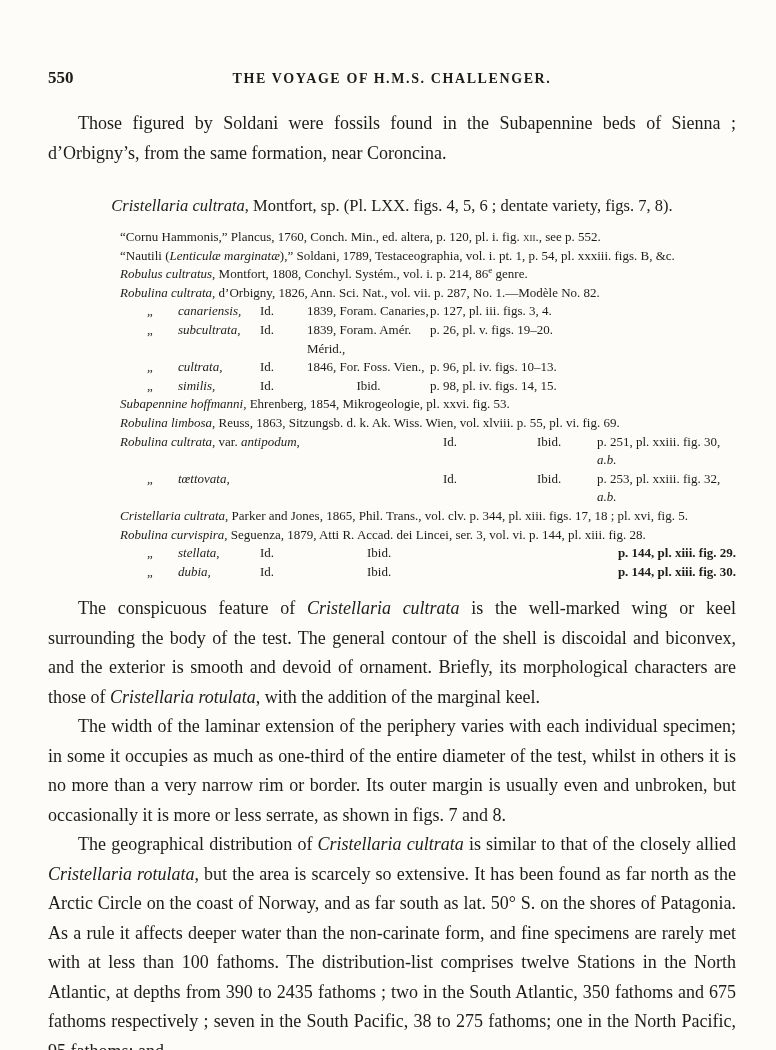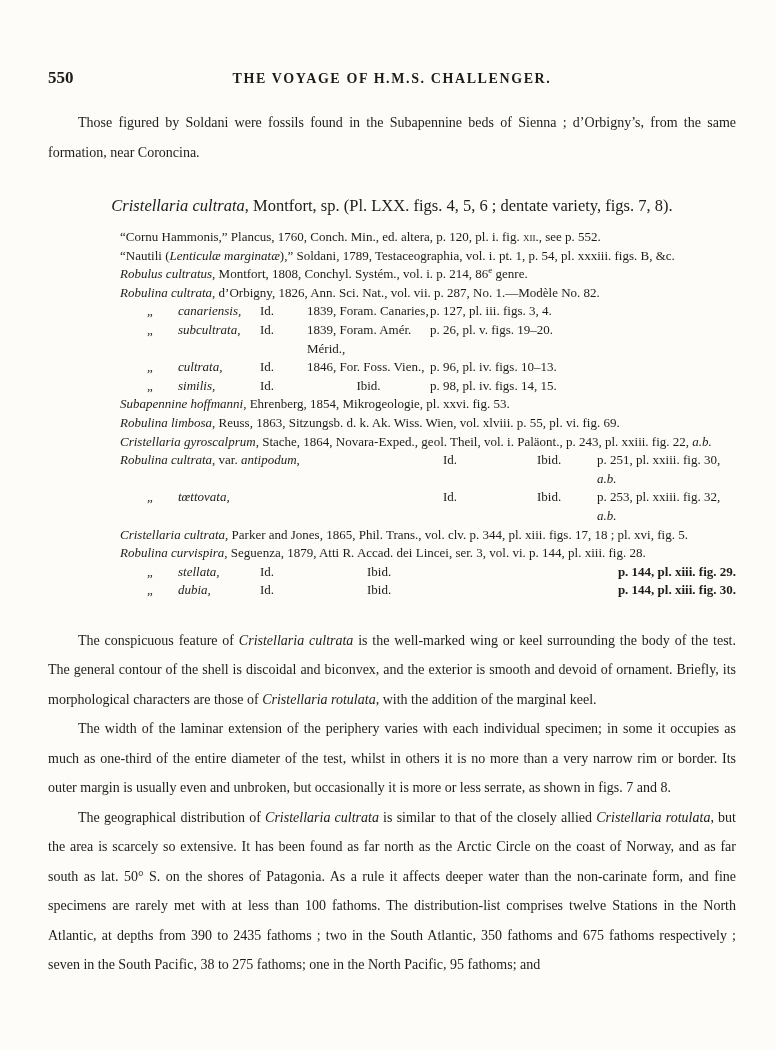--- a/index.html
+++ b/index.html
@@ -15,32 +15,32 @@
     display:grid; grid-template-columns:70px 1fr 70px;
     align-items:baseline; margin-bottom:20px;
   }
   .pagenum{ font-size:17px; font-weight:700;margin-top:26px; }
   .runtitle{
     text-align:center; font-size:14px; font-weight:700;
     letter-spacing:1.6px; white-space:nowrap;
   }
 
   .body-par{
-    margin:0; font-size:14px; line-height:29.5px;
+    margin:0; font-size:18px; line-height:29.5px;
     text-align:justify; text-indent:30px;
   }
   .intro{ line-height:30px; }
 
   .species-heading{
     margin:26px 0 0 0; font-size:16.5px; font-weight:400;
     text-align:center; white-space:nowrap; line-height:24px;
   }
 
   .syn-list{
-    margin:10px 0 26px 72px; width:616px;
+    margin:10px 0 13px 72px; width:616px;
     font-size:13px; line-height:18.6px;
   }
   .syn-hang{ padding-left:40px; text-indent:-40px; }
   .syn-row{ display:flex; }
   .c-name{ display:flex; flex:none; }
   .cols  .c-name{ width:140px; }
   .cols2 .c-name{ width:323px; }
   .cols3 .c-name{ width:140px; }
   .dit{ display:inline-block; margin-left:27px; width:31px; flex:none; }
   .cols  .c-id{ width:47px;  flex:none; }
@@ -108,21 +108,20 @@
         <span class="c-name">
           <span class="dit">„</span>
           <span><span class="it">similis,</span></span>
         </span>
         <span class="c-id">Id.</span>
         <span class="c-work center">Ibid.</span>
         <span class="c-ref"><span>p. 98, pl. iv. figs. 14, 15.</span></span>
       </div>
       <div class="syn-hang"><span class="it">Subapennine hoffmanni</span><span>, Ehrenberg, 1854, Mikrogeologie, pl. xxvi. fig. 53.</span></div>
       <div class="syn-hang"><span class="it">Robulina limbosa</span><span>, Reuss, 1863, Sitzungsb. d. k. Ak. Wiss. Wien, vol. xlviii. p. 55, pl. vi. fig. 69.</span></div>
-      <div class="syn-hang"><span class="it">Cristellaria gyroscalprum</span><span>, Stache, 1864, Novara-Exped., geol. Theil, vol. i. Paläont., p. 243, pl. xxiii. fig. 22, </span><span class="it">a.b.</span></div>
       <div class="syn-row cols2">
         <span class="c-name">
           <span><span class="it">Robulina cultrata</span><span>, var. </span><span class="it">antipodum</span><span>,</span></span>
         </span>
         <span class="c-id">Id.</span>
         <span class="c-work">Ibid.</span>
         <span class="c-ref"><span>p. 251, pl. xxiii. fig. 30, </span><span class="it">a.b.</span></span>
       </div>
       <div class="syn-row cols2">
         <span class="c-name">

